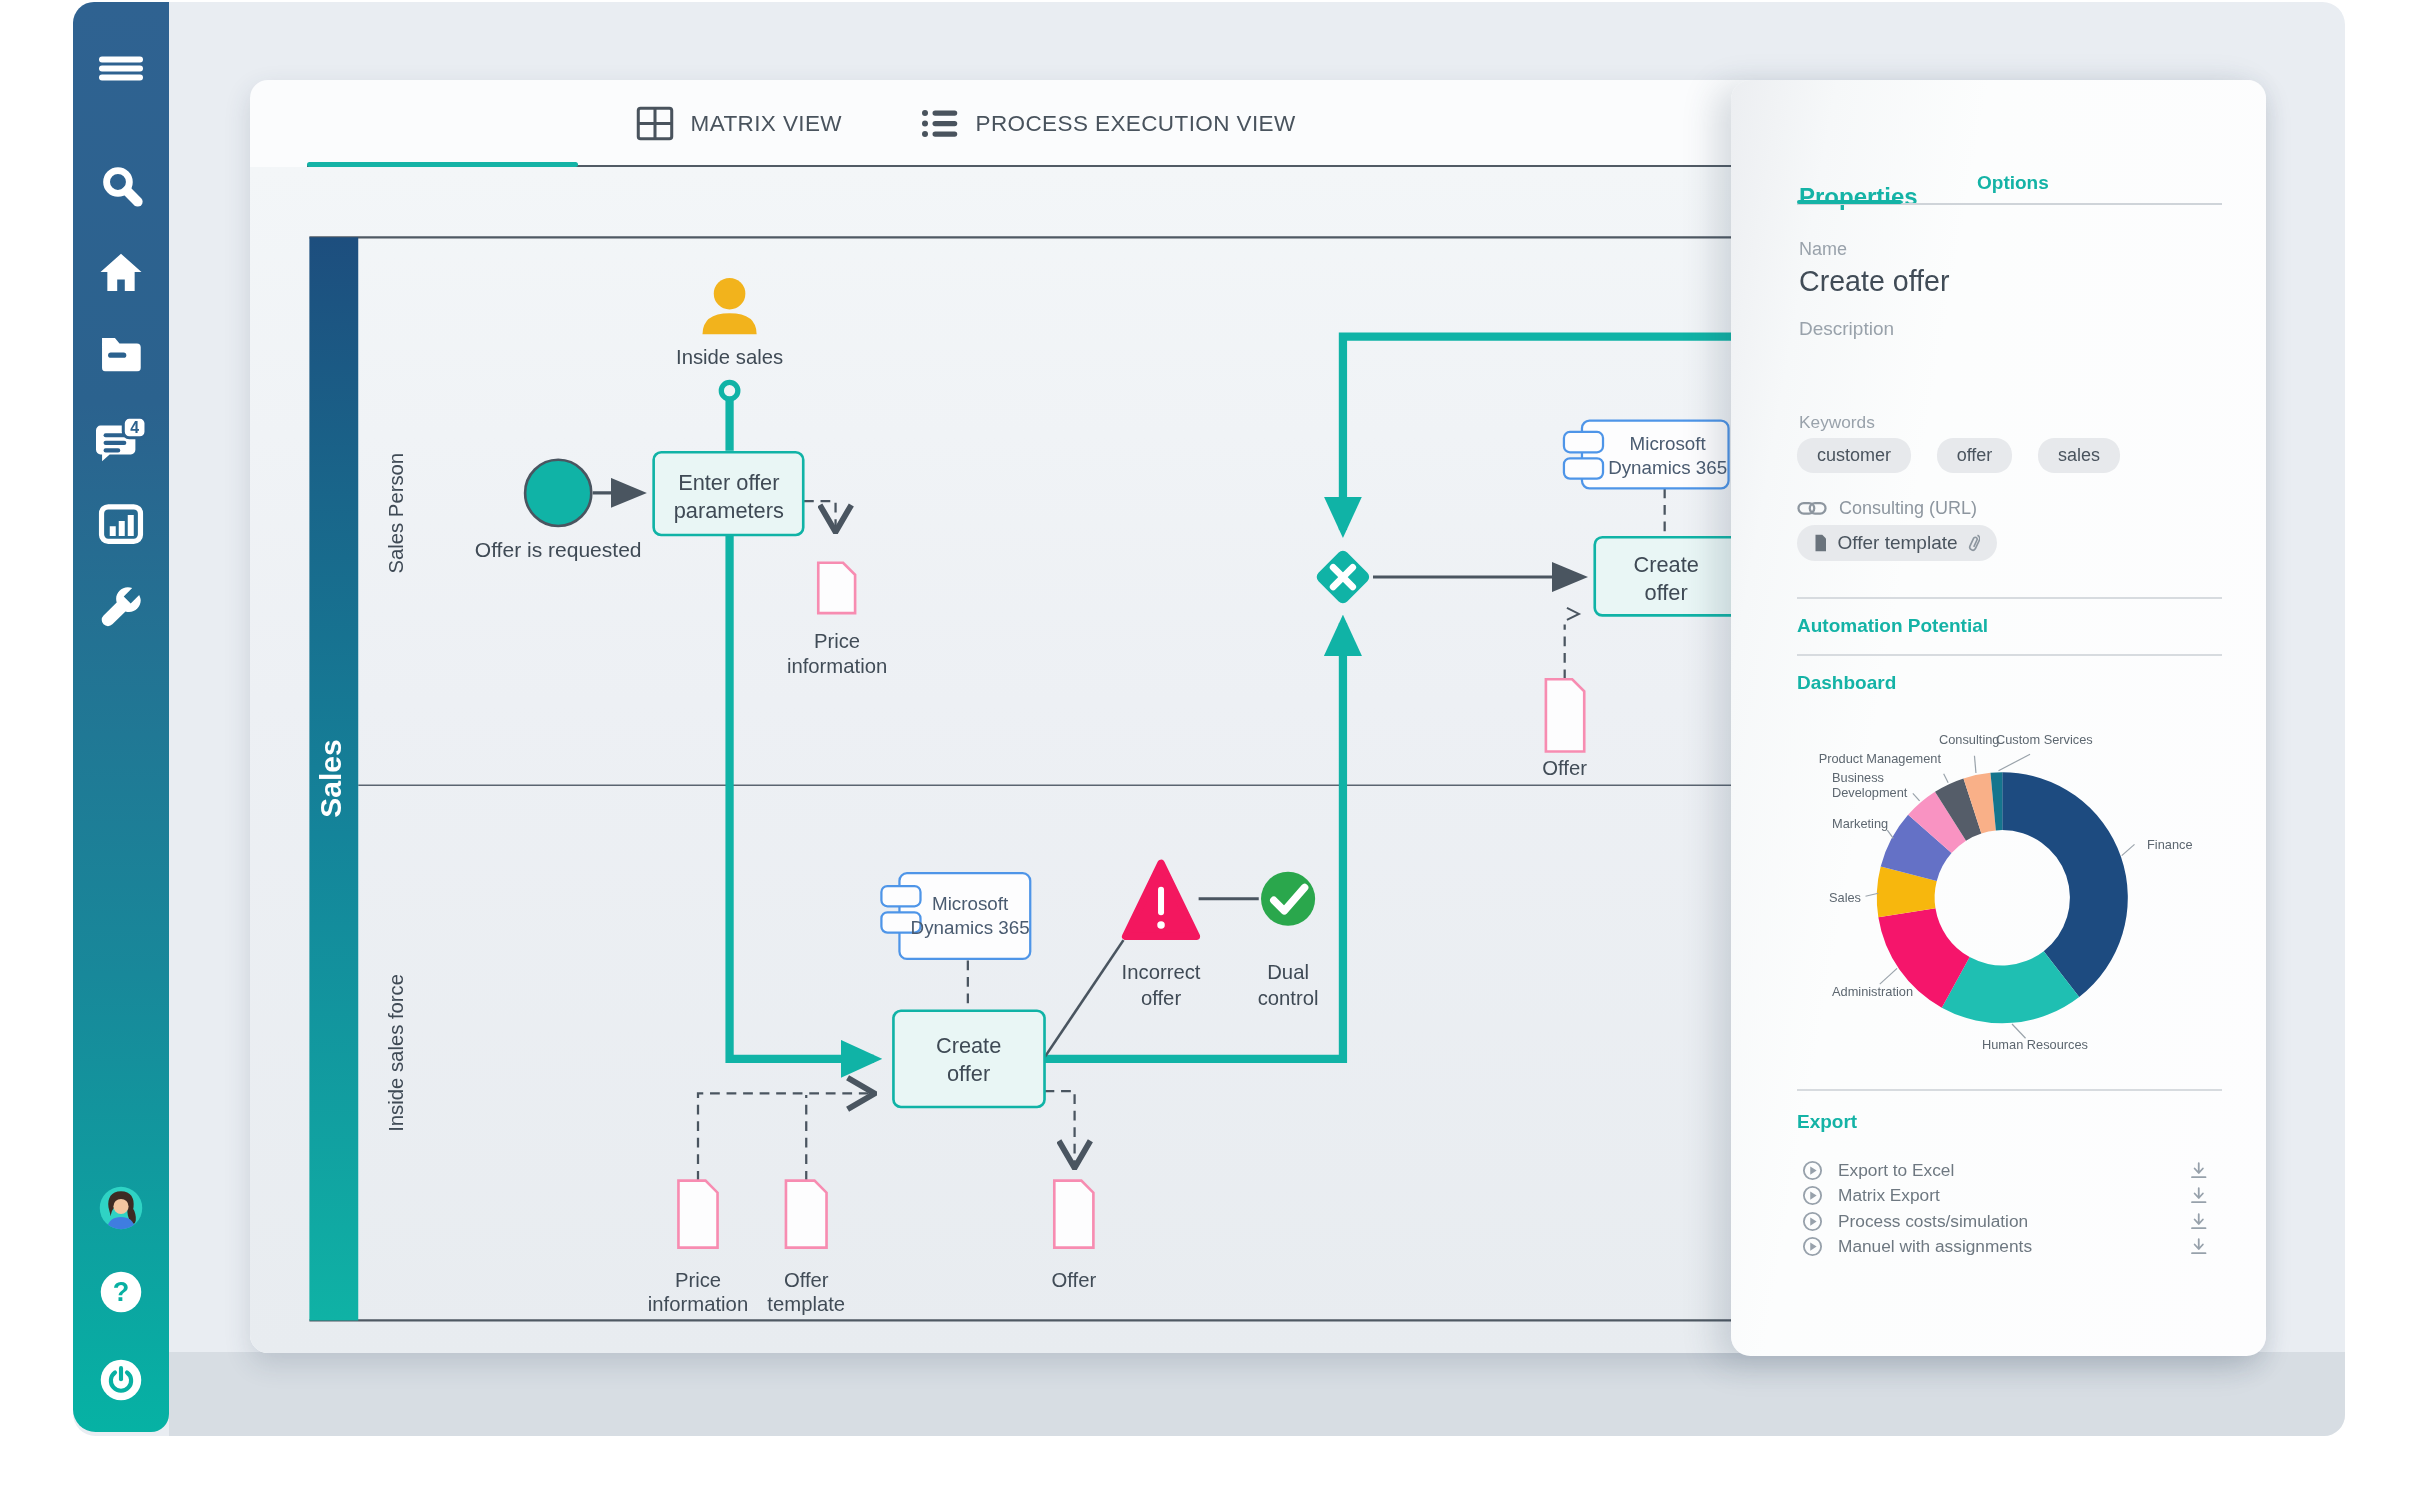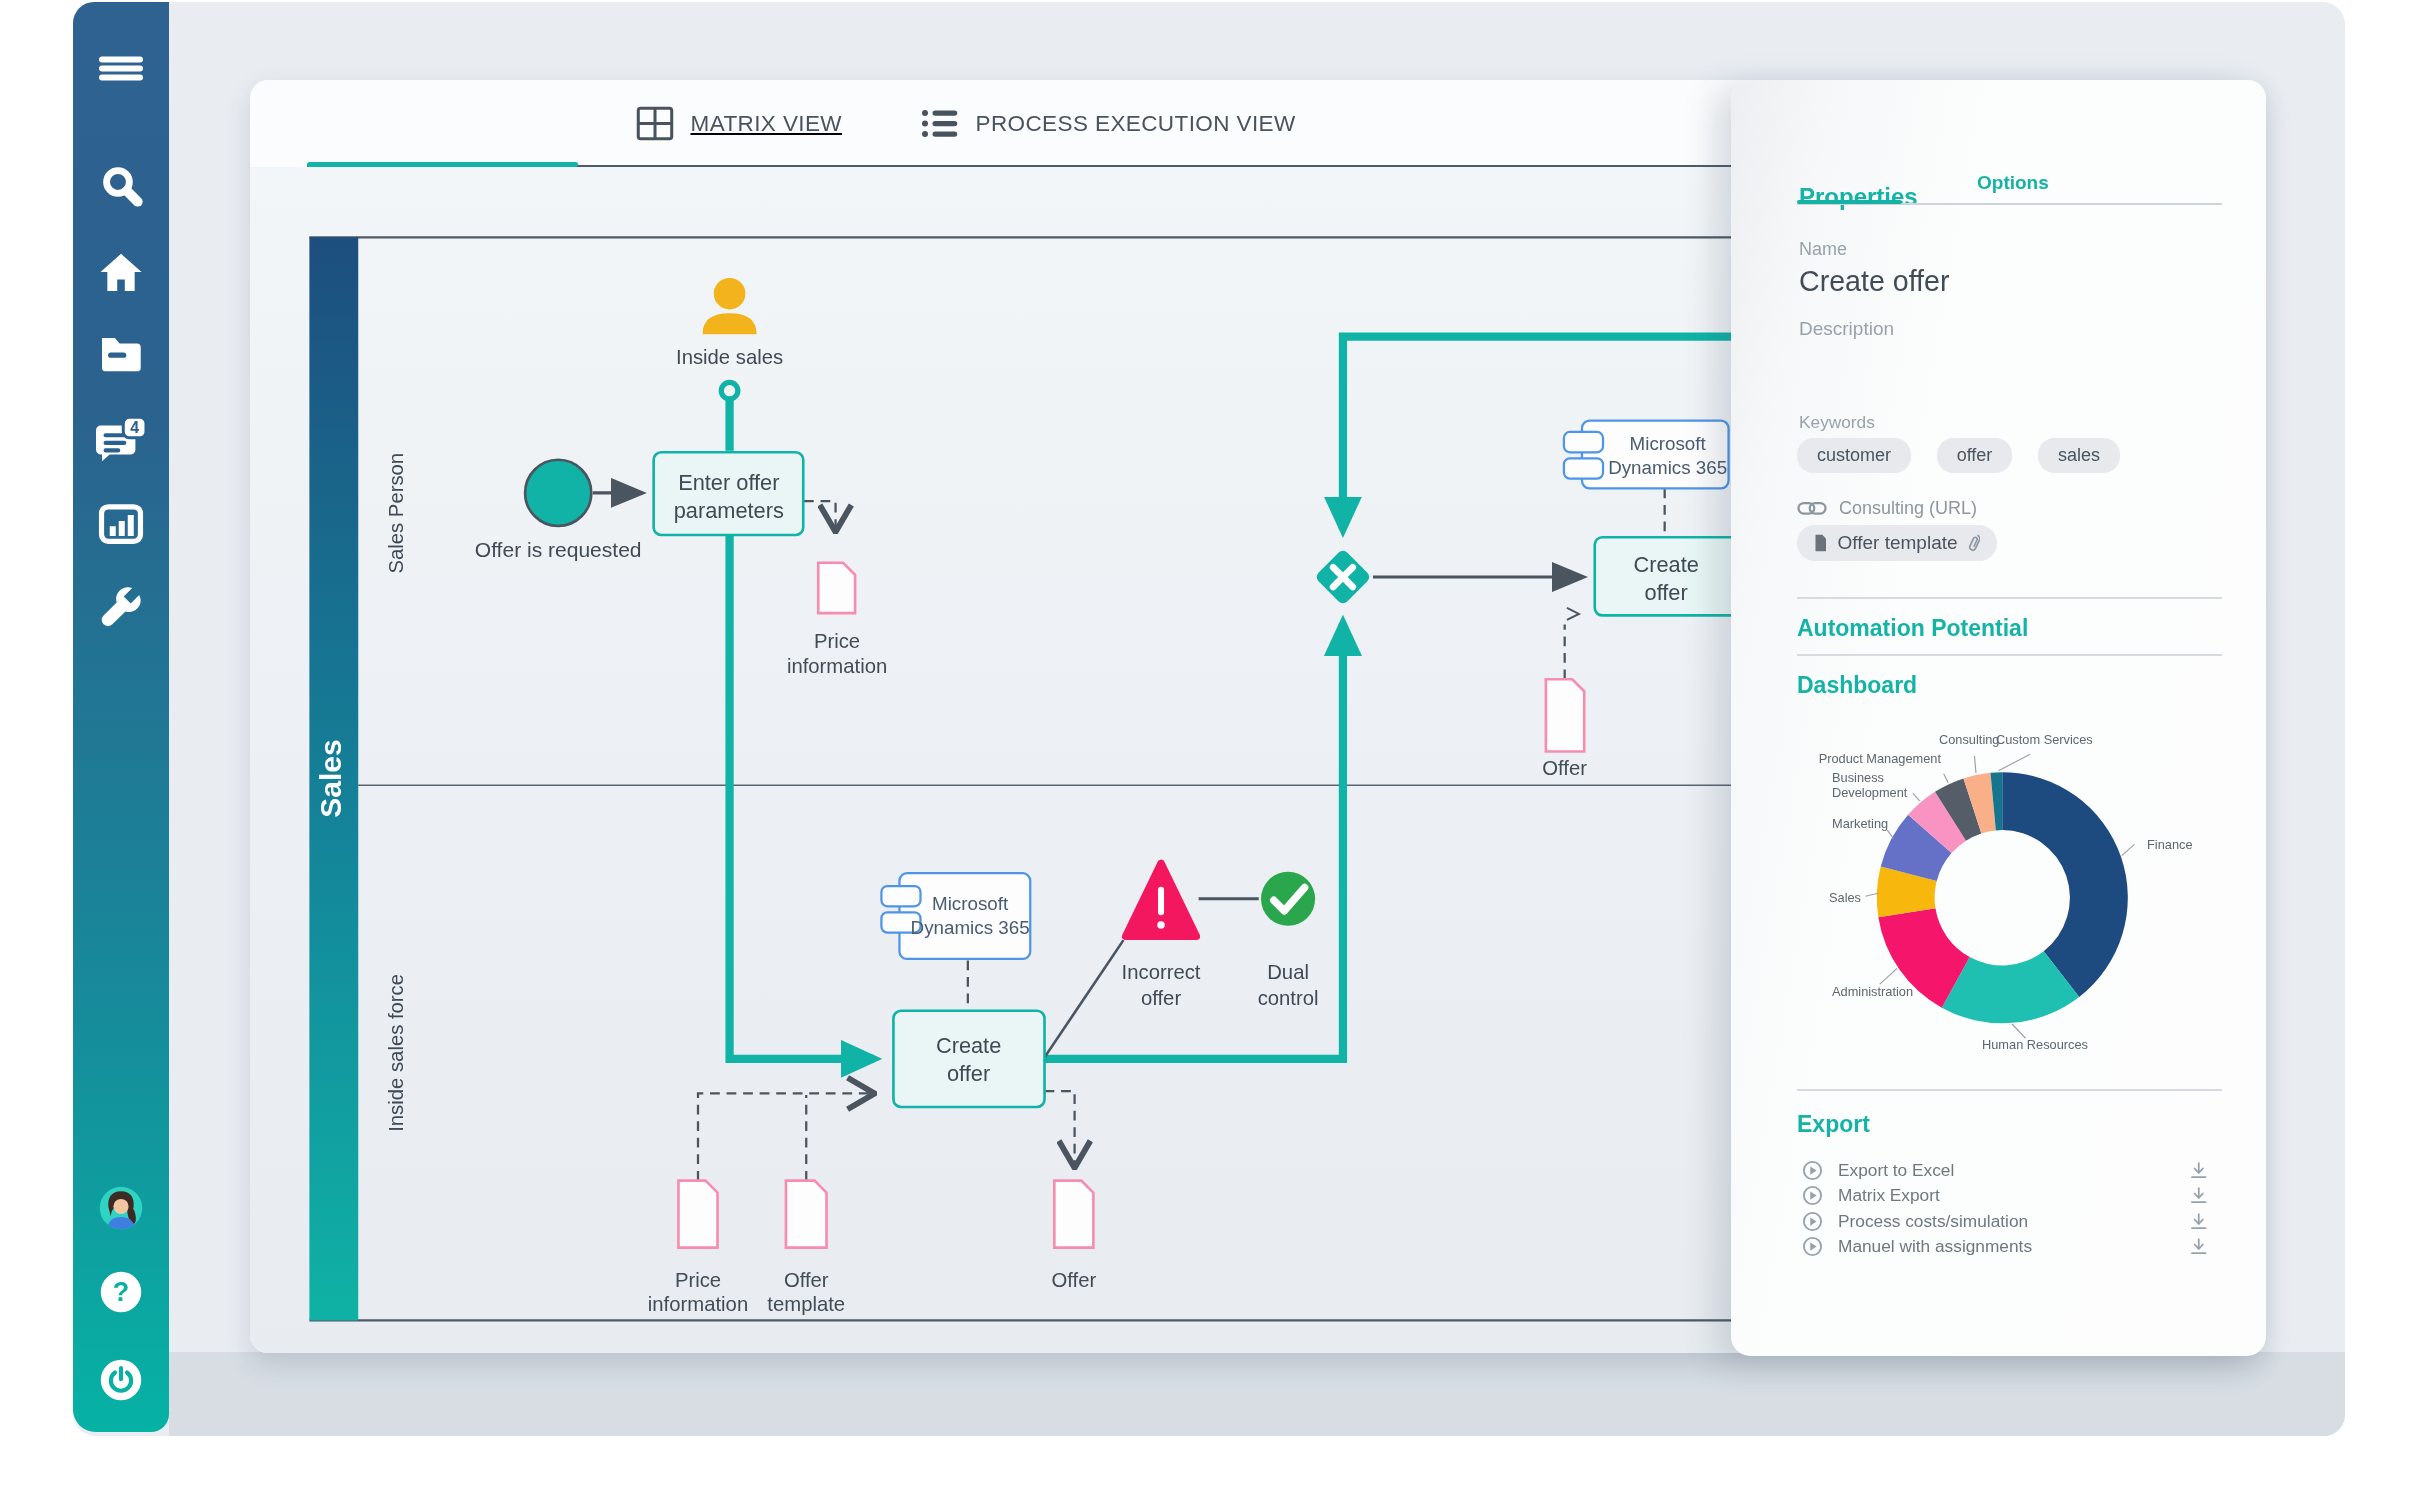--- a/index.html
+++ b/index.html
@@ -40,21 +40,21 @@
   .p-line-gray { left:66px; top:123px; width:425px; height:1.5px; background:#cfd4d9; }
   .p-line-teal { left:66px; top:120px; width:105px; height:3.8px; background:#14b3a6; border-radius:2.3px; }
   .p-label { font-size:18px; color:#99a2ab; }
   .p-name-value { left:68px; top:185px; font-size:28.6px; color:#414c57; }
   .p-desc { left:66px; top:263px; width:430px; font-size:16px; line-height:24px; color:#7c868f; }
   .pill-row { left:66px; top:358px; display:flex; gap:25.6px; }
   .pill { background:#e7e9ec; border-radius:16.5px; padding:6.8px 20px; font-size:18px; color:#4a545e; white-space:nowrap; }
   .attach-row { left:66px; top:418px; display:flex; align-items:center; gap:12px; font-size:18px; color:#8d969f; }
   .attach-pill { left:66px; top:445px; display:flex; align-items:center; gap:10.5px; background:#e7e9ec; border-radius:18px; padding:6.8px 16.5px; font-size:19px; color:#4a545e; }
   .divider { left:66px; width:425px; height:1.5px; background:#d7dbdf; }
-  .p-heading { left:66px; font-size:23px; font-weight:700; color:#14b3a6; }
+  .p-heading { left:66px; font-size:19px; font-weight:700; color:#14b3a6; }
 
   .donut-wrap { left:0; top:635px; width:535px; height:376px; }
   .donut-wrap svg { position:absolute; inset:0; }
   .d-label { position:absolute; font-size:12.8px; color:#5d6770; line-height:15px; white-space:nowrap; }
 
   .export-row { position:absolute; left:71px; width:406px; height:22.5px; display:flex; align-items:center; gap:15px; cursor:pointer; }
   .export-text { font-size:17.3px; color:#6e7881; flex:1 1 auto; }
 
   text { font-family:"Liberation Sans", sans-serif; }
 </style>
@@ -294,21 +294,21 @@
       <path d="M1070 1464 h36 l16 16 v73 h-52 Z" fill="#fdfdfe" stroke="#f78cb1" stroke-width="3.5"></path>
       <text x="1096" y="1605" text-anchor="middle" font-size="27" fill="#414c57">Offer</text>
     </g>
   </svg>
 
   <div class="abs tabbar">
     <div class="tab-underline-gray"></div>
     <div class="tab-underline-teal"></div>
 
 
-    <div class="tab" style="left:386px;text-decoration:underline;">
+    <div class="tab" style="left:386px;">
       <svg width="38" height="35" viewBox="0 0 50 46">
         <rect x="3" y="3" width="44" height="40" rx="3" fill="none" stroke="#49535d" stroke-width="4"></rect>
         <line x1="25" y1="3" x2="25" y2="43" stroke="#49535d" stroke-width="4"></line>
         <line x1="3" y1="23" x2="47" y2="23" stroke="#49535d" stroke-width="4"></line>
       </svg>
       <span class="tab-label">MATRIX VIEW</span>
     </div>
 
     <div class="tab" style="left:671px;">
       <svg width="38" height="33" viewBox="0 0 50 44">

